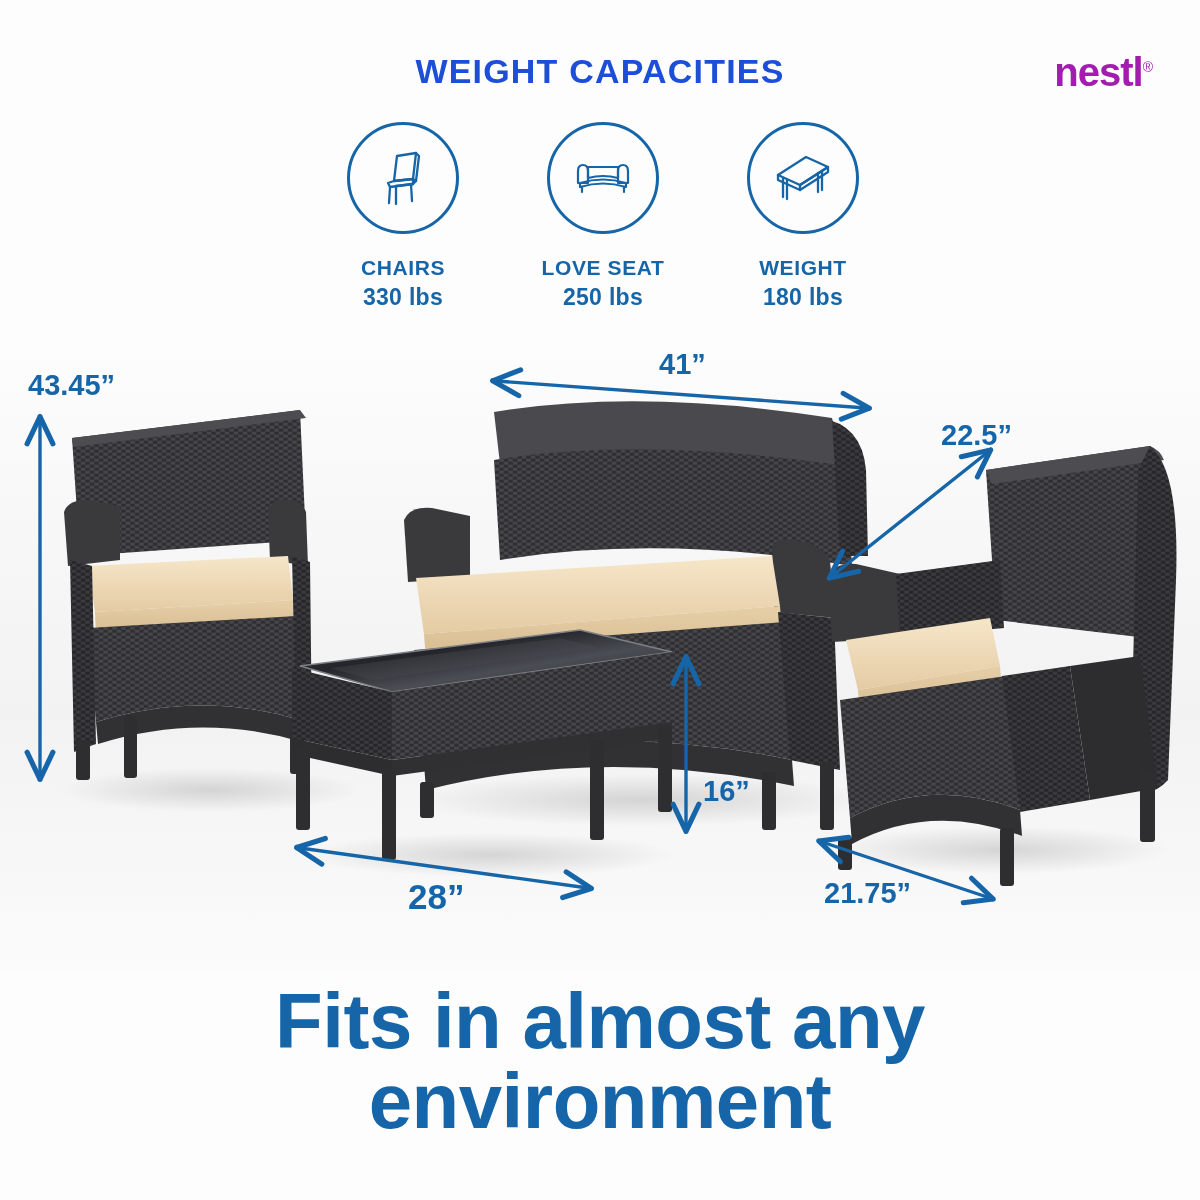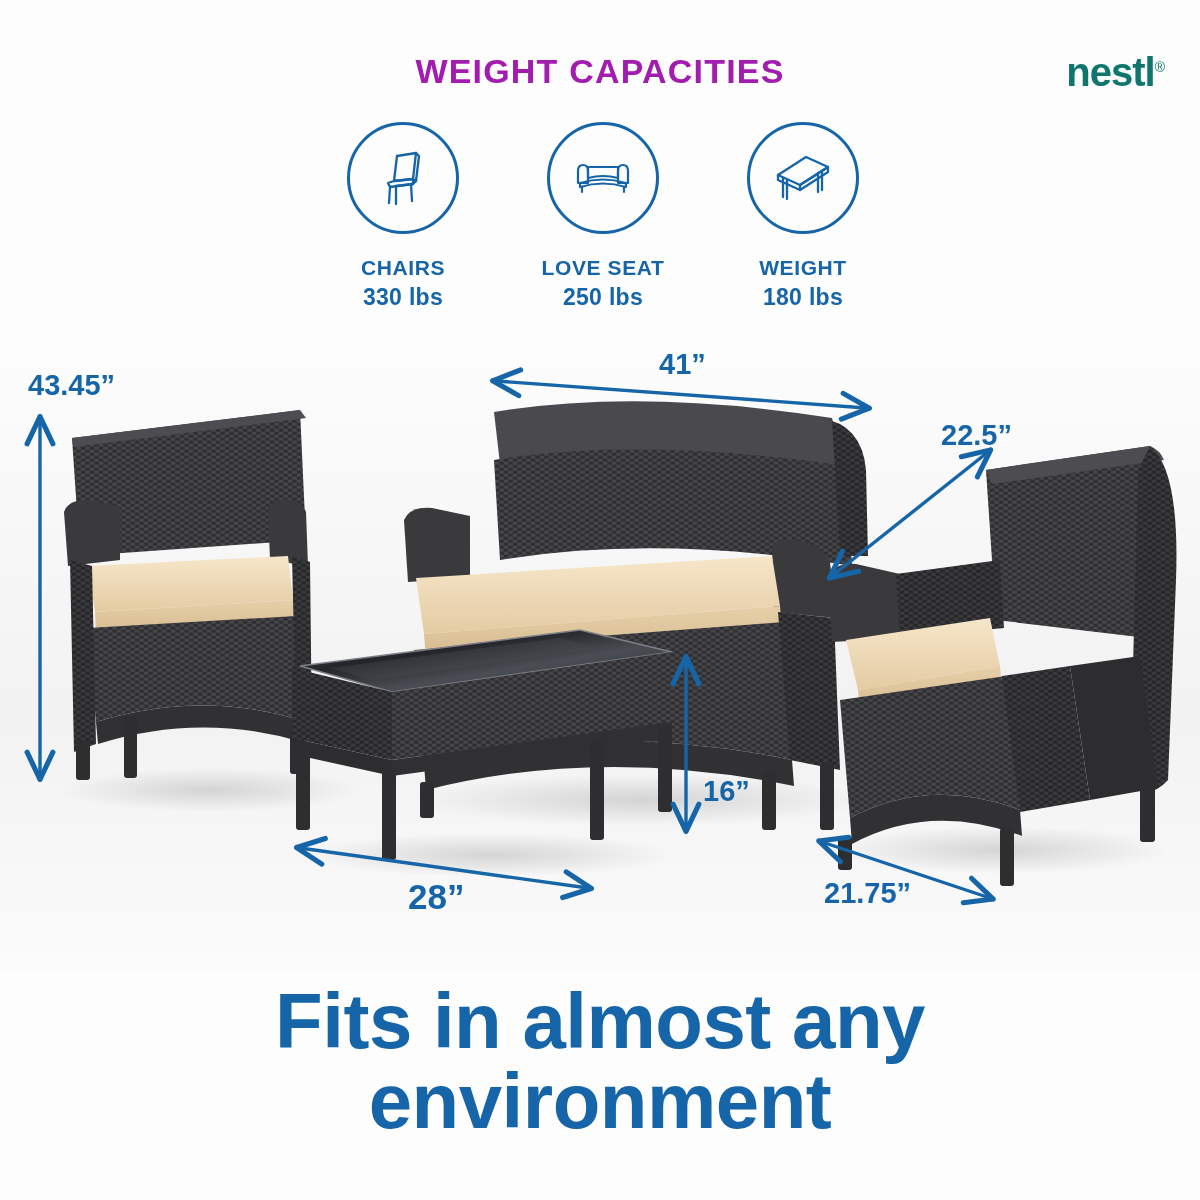--- a/index.html
+++ b/index.html
@@ -7,30 +7,30 @@
     width:1200px;height:1200px;overflow:hidden;
     background:#ffffff;
     font-family:"Liberation Sans","DejaVu Sans",sans-serif;
     position:relative;
     -webkit-font-smoothing:antialiased;
   }
   #stage{position:absolute;inset:0;width:1200px;height:1200px;background:#fdfdfd;}
 
   
   .logo{
-    position:absolute;top:52px;right:36px;
+    position:absolute;top:52px;right:48px;
     font-size:40px;font-weight:700;letter-spacing:-1px;
-    color:#0f766e;line-height:1;
+    color:#a21caf;line-height:1;
   }
   .logo .reg{font-size:14px;vertical-align:super;font-weight:400;}
 
   
   .cap-title{
     position:absolute;top:52px;left:0;width:1200px;text-align:center;
-    font-size:34px;font-weight:700;letter-spacing:1.2px;color:#a21caf;
+    font-size:34px;font-weight:700;letter-spacing:1.2px;color:#1d4ed8;
   }
   .cap-row{
     position:absolute;top:122px;left:318px;width:570px;
     display:flex;justify-content:space-between;align-items:flex-start;
   }
   .cap-item{width:170px;text-align:center;}
   .cap-circle{
     width:112px;height:112px;border-radius:50%;
     border:3px solid #1565a8;margin:0 auto;
     display:flex;align-items:center;justify-content:center;

